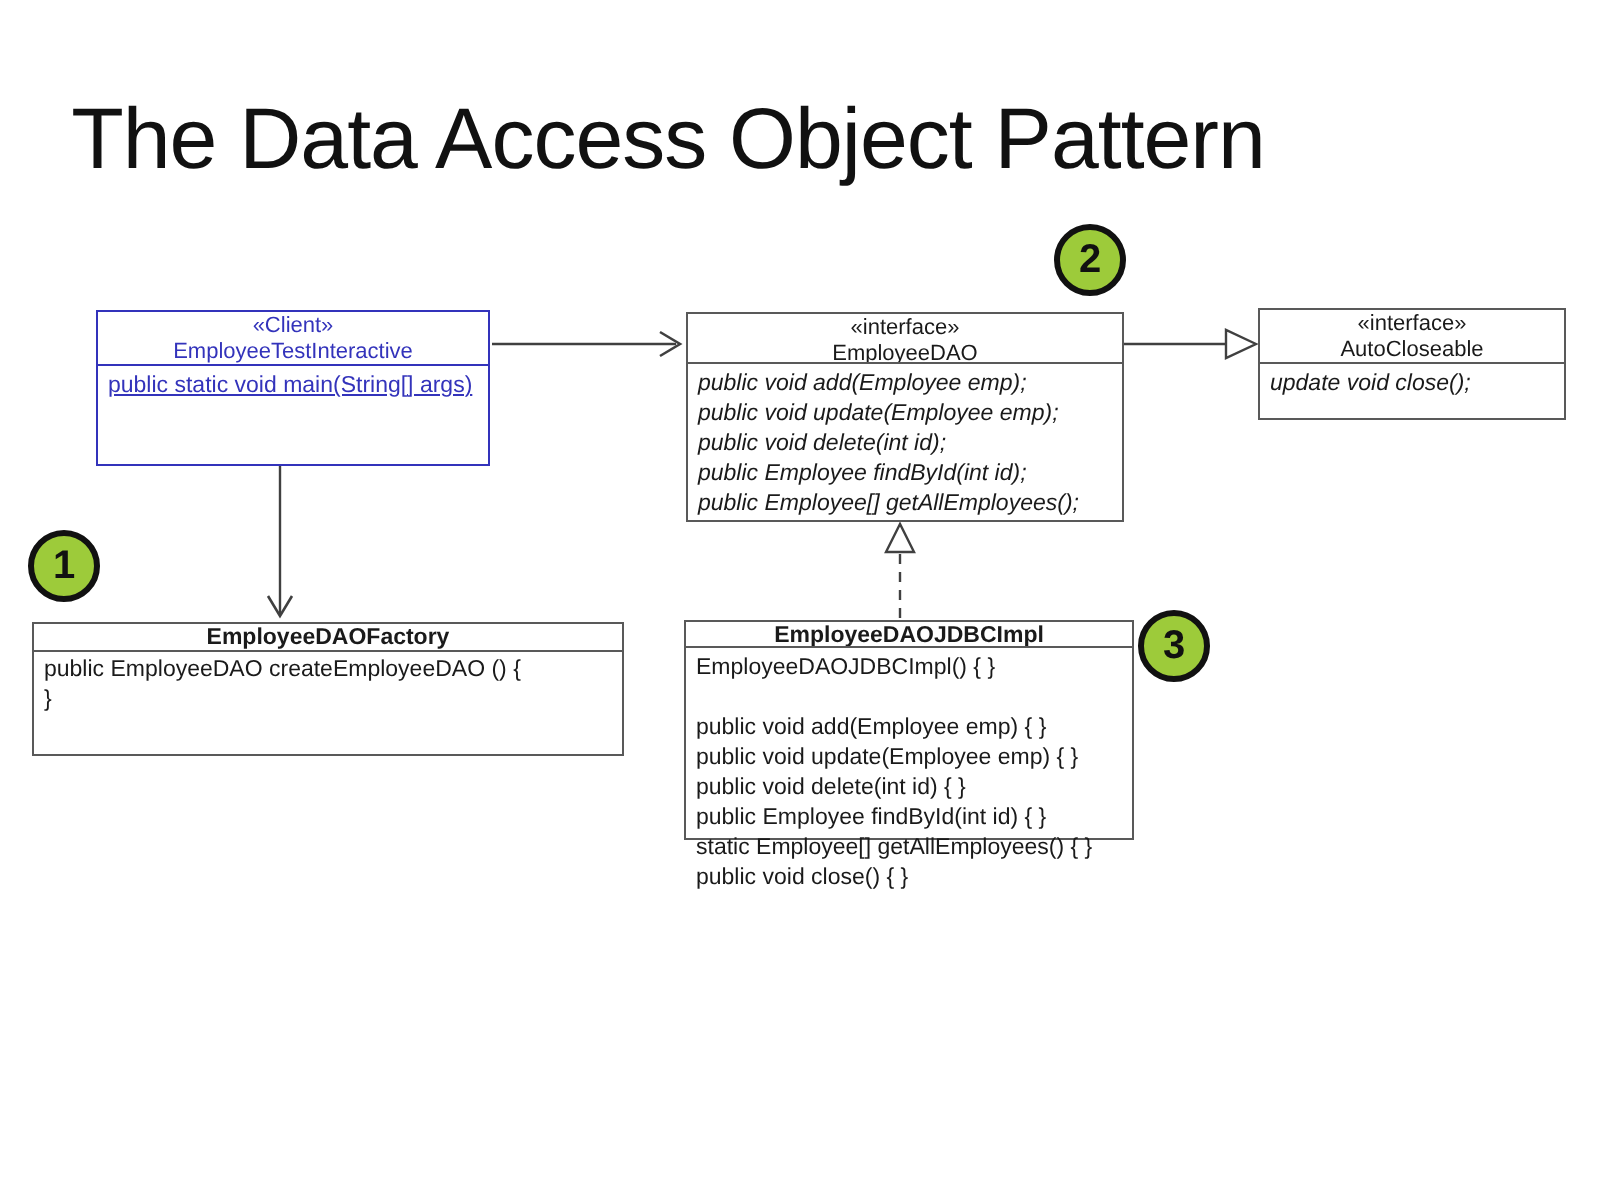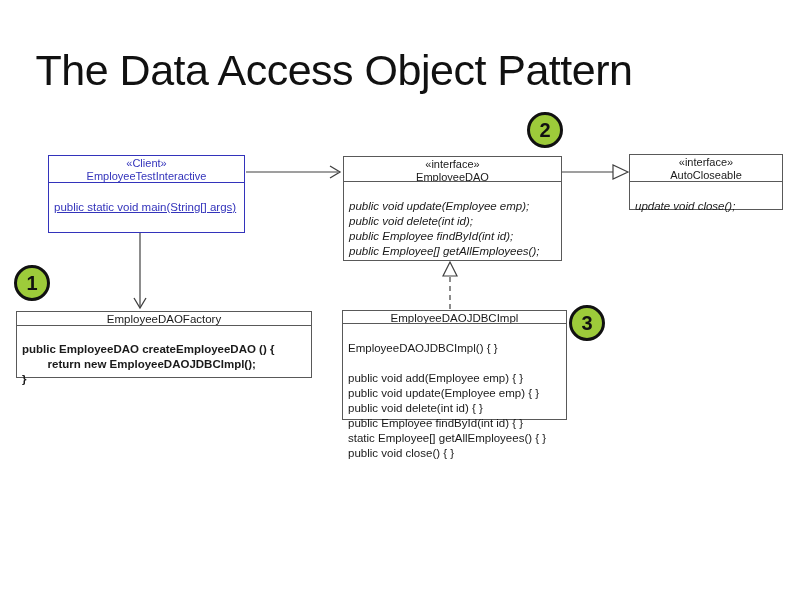--- a/index.html
+++ b/index.html
@@ -37,38 +37,38 @@
     border:1px solid var(--box-border);
     font-size:11.5px;line-height:15px;
   }
   .uml-box.blue{border-color:var(--client-blue);color:var(--client-blue);}
   .uml-head{
     text-align:center;font-size:11px;line-height:12.5px;
     padding-top:1px;border-bottom:1px solid var(--box-border);
     overflow:hidden;
   }
   .uml-box.blue .uml-head{border-bottom-color:var(--client-blue);}
-  .uml-head.single{font-size:11.5px;}
-  .uml-body{padding:3px 5px 0 5px;overflow:hidden;margin-top:14px;}
+  .uml-head.single{font-size:11.5px;font-weight:bold;}
+  .uml-body{padding:3px 5px 0 5px;overflow:hidden;}
   .code-line{min-height:15px;white-space:pre;}
   .italic .code-line{font-style:italic;}
   .link-line{
     text-decoration:underline;color:var(--client-blue);
     white-space:pre;cursor:pointer;
   }
   
   .box-client{left:48px;top:155px;width:197px;height:78px;}
   .box-client .uml-head{height:27px;}
   .box-dao{left:343px;top:156px;width:219px;height:105px;}
   .box-dao .uml-head{height:25px;}
   .box-autocloseable{left:629px;top:154px;width:154px;height:56px;}
   .box-autocloseable .uml-head{height:27px;}
   .box-factory{left:16px;top:311px;width:296px;height:67px;}
   .box-factory .uml-head{height:14px;line-height:13px;}
-  .box-factory .uml-body{padding:2px 5px 0 5px;font-weight:bold;}
+  .box-factory .uml-body{padding:2px 5px 0 5px;}
   .box-jdbcimpl{left:342px;top:310px;width:225px;height:110px;}
   .box-jdbcimpl .uml-head{height:13px;line-height:12px;}
 
   .badge{
     position:absolute;width:36px;height:36px;border-radius:50%;
     background:var(--circle-green);border:3.5px solid #111;
     display:flex;align-items:center;justify-content:center;
     font-size:20px;font-weight:700;color:#111;
   }
   .badge-1{left:14px;top:265px;}
@@ -114,20 +114,21 @@
       <div class="link-line">public static void main(String[] args)</div>
     </div>
   </div>
 
   <div class="uml-box box-dao">
     <div class="uml-head">
       <div>«interface»</div>
       <div>EmployeeDAO</div>
     </div>
     <div class="uml-body italic">
+        <div class="code-line">public void add(Employee emp);</div>
         <div class="code-line">public void update(Employee emp);</div>
         <div class="code-line">public void delete(int id);</div>
         <div class="code-line">public Employee findById(int id);</div>
         <div class="code-line">public Employee[] getAllEmployees();</div>
       </div>
   </div>
 
   <div class="uml-box box-autocloseable">
     <div class="uml-head">
       <div>«interface»</div>
@@ -137,21 +138,20 @@
         <div class="code-line">update void close();</div>
       </div>
   </div>
 
   <div class="uml-box box-factory">
     <div class="uml-head single">
       <div>EmployeeDAOFactory</div>
     </div>
     <div class="uml-body">
         <div class="code-line">public EmployeeDAO createEmployeeDAO () {</div>
-        <div class="code-line">        return new EmployeeDAOJDBCImpl();</div>
         <div class="code-line">}</div>
       </div>
   </div>
 
   <div class="uml-box box-jdbcimpl">
     <div class="uml-head single">
       <div>EmployeeDAOJDBCImpl</div>
     </div>
     <div class="uml-body">
         <div class="code-line">EmployeeDAOJDBCImpl() { }</div>

